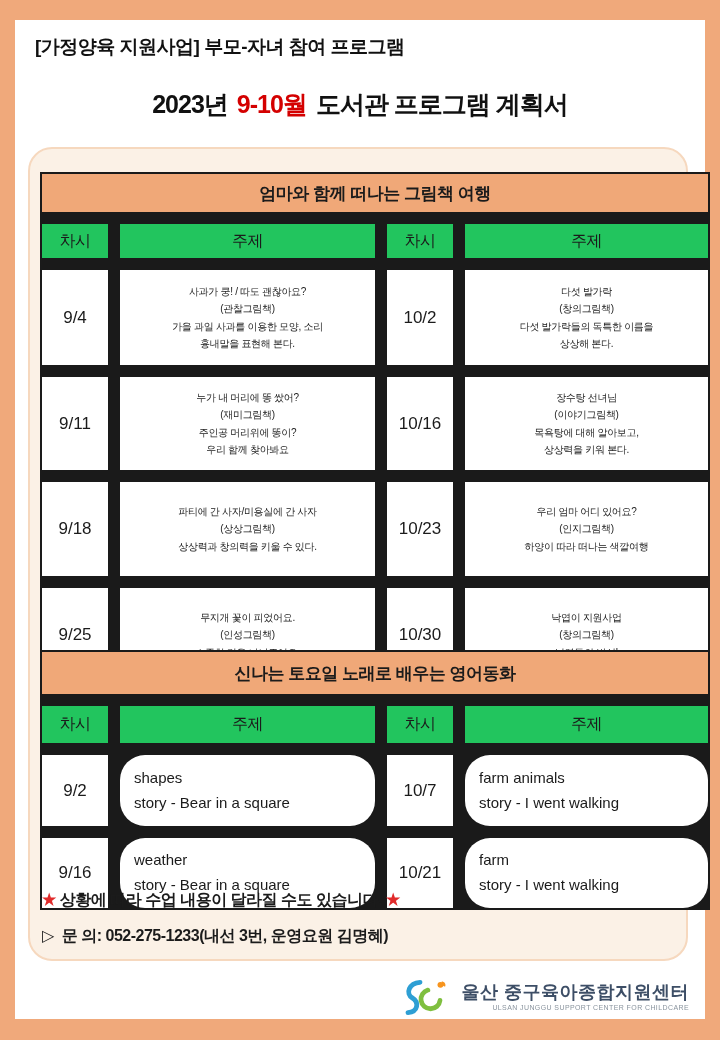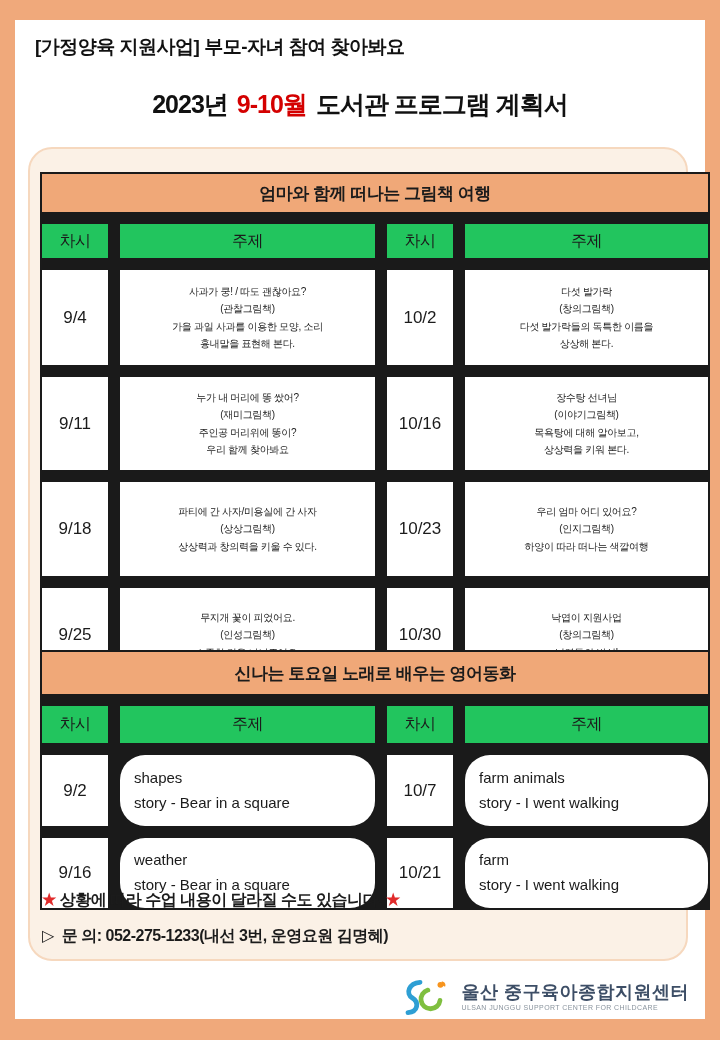--- a/index.html
+++ b/index.html
@@ -104,21 +104,21 @@
   .note-2 { top: 777px; }
   .star { color: #E12B2B; font-weight: bold; }
   .bullet { font-weight: 400; margin-right: 4px; }
   .logo {
     position: absolute;
     top: 956px; right: 16px;
     display: flex;
     align-items: center;
     gap: 8px;
   }
-  .logo-text { display: flex; flex-direction: column; align-items: flex-start; }
+  .logo-text { display: flex; flex-direction: column; align-items: flex-end; }
   .logo-kr {
     font-size: 18px;
     font-weight: bold;
     letter-spacing: 0.5px;
     color: #3D4E66;
     line-height: 1.1;
   }
   .logo-en {
     font-size: 7px;
     letter-spacing: 0.4px;
@@ -130,21 +130,21 @@
     left: 0; bottom: 0;
     width: 720px; height: 21px;
     background: #F0A97B;
   }
 </style>
 </head>
 <body>
 
 <div class="page">
 
-  <div class="program-label">[가정양육 지원사업] 부모-자녀 참여 찾아봐요</div>
+  <div class="program-label">[가정양육 지원사업] 부모-자녀 참여 프로그램</div>
 
   <div class="main-title">
     <span>2023년</span>
     <span class="title-highlight">9-10월</span>
     <span>도서관 프로그램 계획서</span>
   </div>
 
   <div class="panel">
 
     <div class="tbl tbl-1">

